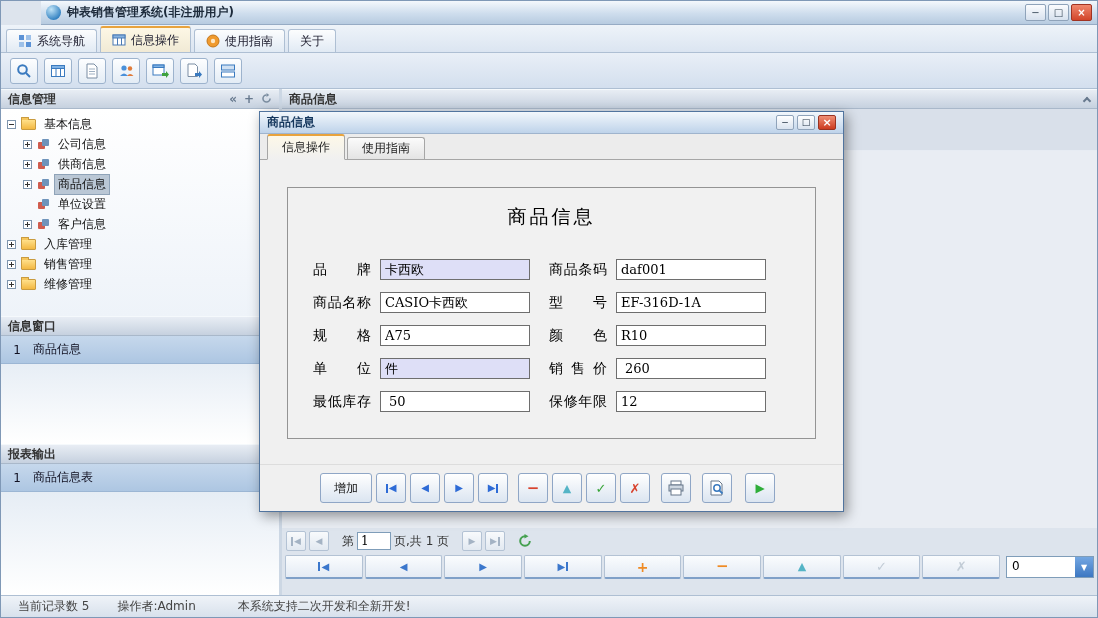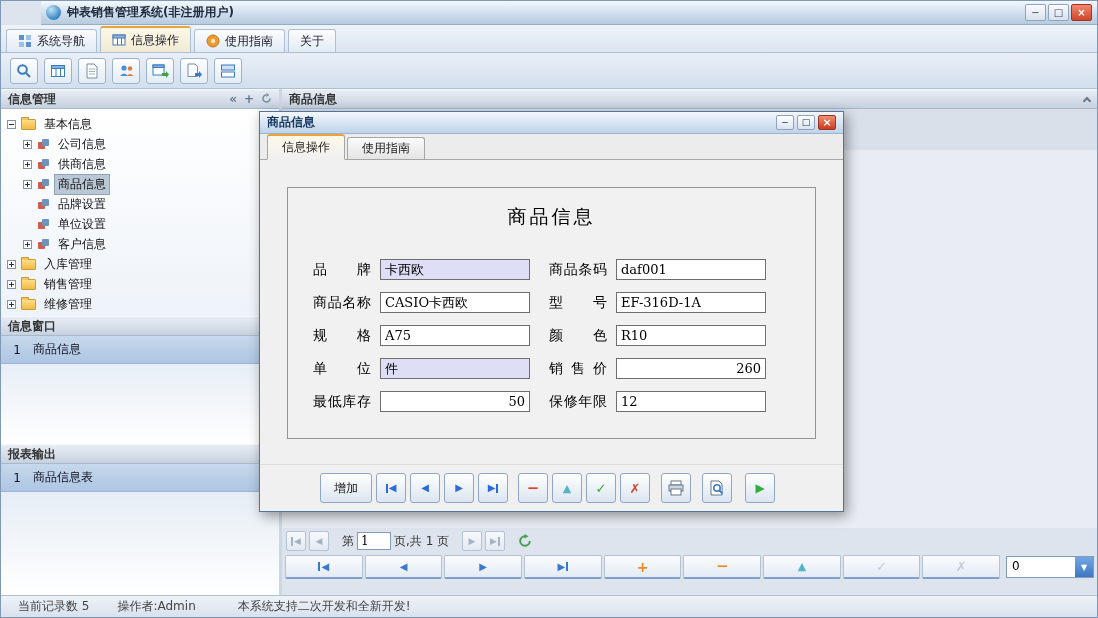--- a/index.html
+++ b/index.html
@@ -134,21 +134,21 @@
   .dlg-body { flex:1; padding:27px 27px 0; }
   .form-panel { border:1px solid #949494; height:252px; background:#f1f1f1; }
   .form-title { text-align:center; font-size:19px; color:#000; padding-top:16px; letter-spacing:3px; }
   .form-rows { margin-top:23px; }
   .form-row { display:flex; align-items:center; height:33px; padding-left:25px; }
   .f-label { display:inline-block; width:58px; flex-shrink:0; font-size:14px; color:#000;
     text-align:justify; text-align-last:justify; margin-right:9px; }
   .f-input { width:150px; height:21px; border:1px solid #6e6e6e; background:#fff; font-size:13px;
     font-family:"DejaVu Serif","Liberation Serif",serif; padding:1px 4px; }
   .f-input.lav { background:#dedff7; }
-  .f-input.num { text-align:right;padding-left:8px; }
+  .f-input.num { text-align:left;padding-left:8px; }
   .f-gap { width:19px; flex-shrink:0; }
   .dlg-toolbar { height:47px; flex-shrink:0; display:flex; align-items:center; padding-left:60px; gap:4px;
     border-top:1px solid #dddddd; }
   .dlg-tbtn { height:30px; min-width:30px; border:1px solid #8fa6c6; border-radius:3px;
     background:linear-gradient(#ffffff,#dbe5f1); display:flex; align-items:center; justify-content:center;
     font-size:12px; color:#111; }
   .dlg-tbtn.add { width:52px; font-family:"DejaVu Sans","Liberation Sans",sans-serif; }
   .g2 { margin-left:6px; } .g3 { margin-left:7px; } .g4 { margin-left:9px; }
 </style>
 </head>
@@ -302,31 +302,20 @@
         <div class="tree-row selected">
           <span class="ind"></span>
           <span class="exp plus"></span>
           <span class="gear">
               <svg width="13" height="12">
                 <rect x="1" y="4" width="7" height="7" rx="1" fill="#cf5c4e"></rect>
                 <rect x="5" y="1" width="7" height="7" rx="1" fill="#6f94bb"></rect>
               </svg>
             </span>
           <span class="tlbl">商品信息</span>
-        </div>
-        <div class="tree-row">
-          <span class="ind"></span>
-          <span class="exp none"></span>
-          <span class="gear">
-              <svg width="13" height="12">
-                <rect x="1" y="4" width="7" height="7" rx="1" fill="#cf5c4e"></rect>
-                <rect x="5" y="1" width="7" height="7" rx="1" fill="#6f94bb"></rect>
-              </svg>
-            </span>
-          <span class="tlbl">品牌设置</span>
         </div>
         <div class="tree-row">
           <span class="ind"></span>
           <span class="exp none"></span>
           <span class="gear">
               <svg width="13" height="12">
                 <rect x="1" y="4" width="7" height="7" rx="1" fill="#cf5c4e"></rect>
                 <rect x="5" y="1" width="7" height="7" rx="1" fill="#6f94bb"></rect>
               </svg>
             </span>

